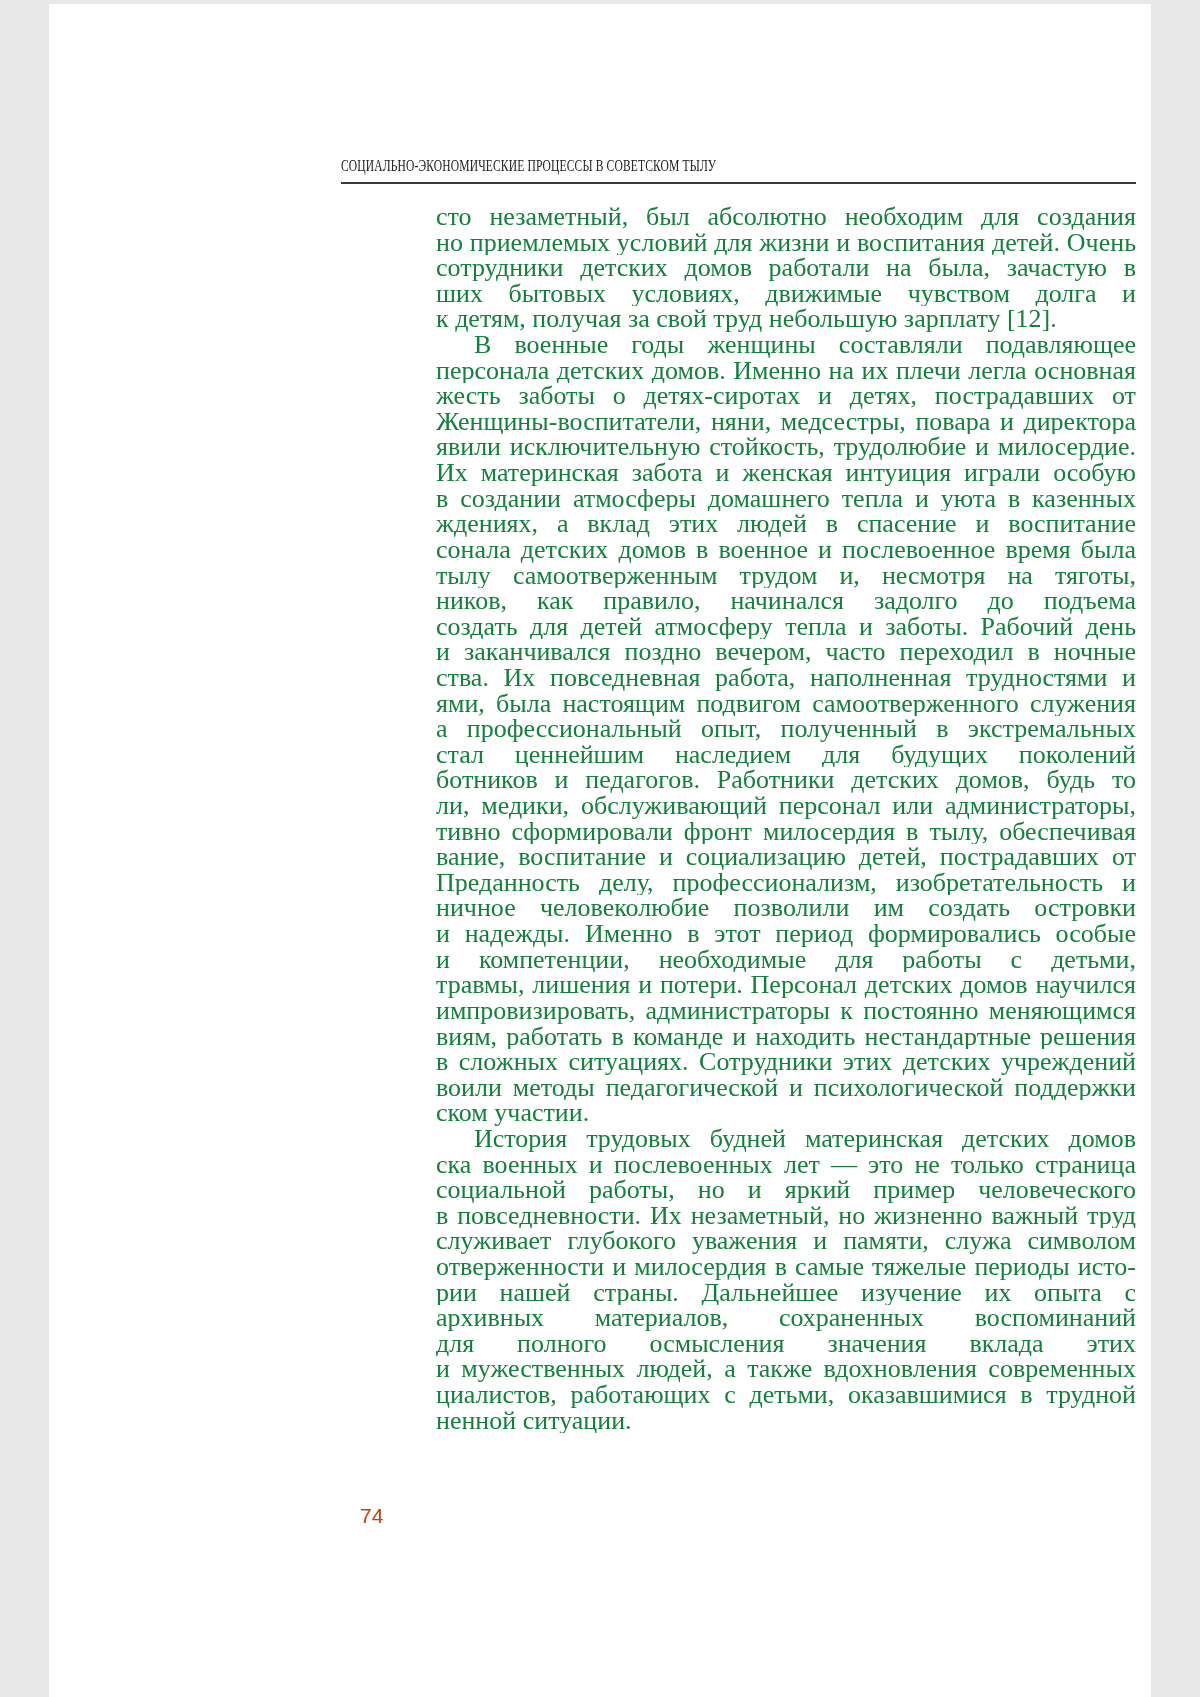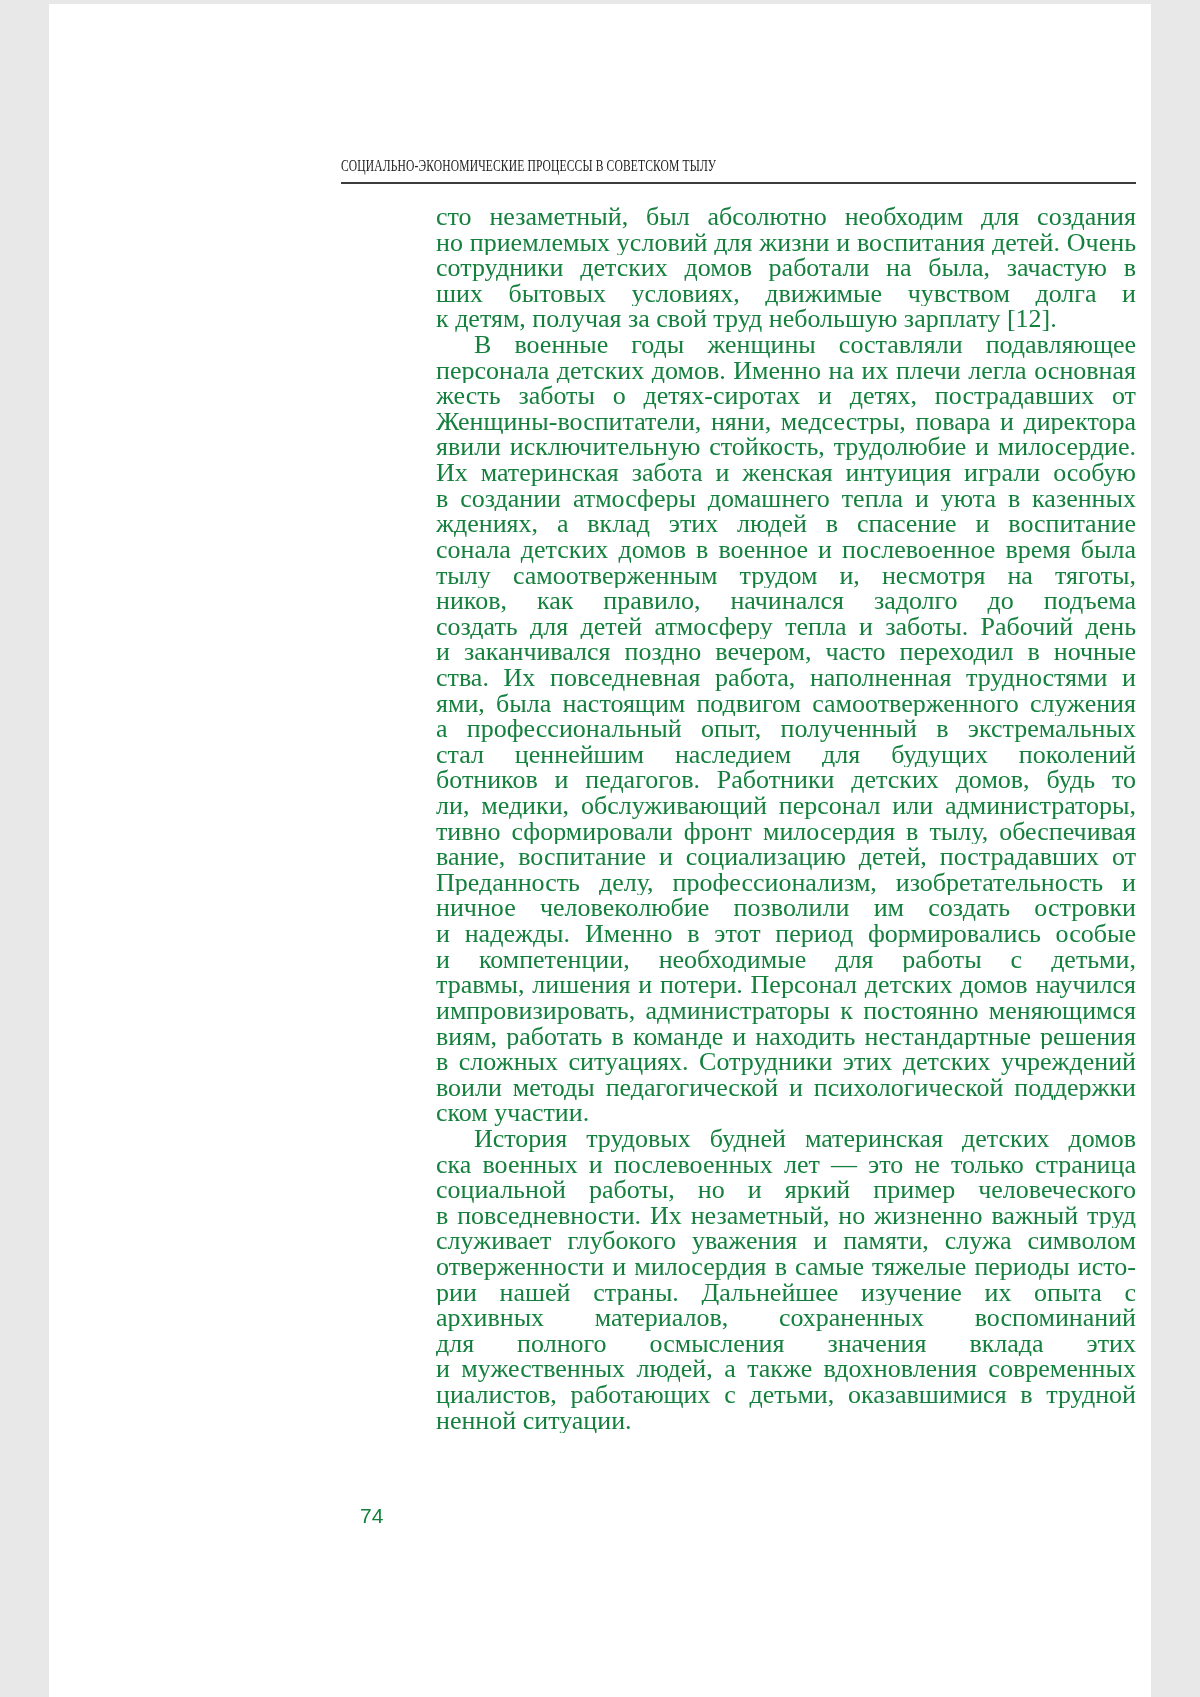--- a/index.html
+++ b/index.html
@@ -58,21 +58,21 @@
   }
   .line.indent {
     padding-left: 38px;
   }
   .page-number {
     position: absolute;
     left: 311px;
     top: 1500px;
     font-family: "Liberation Sans", "DejaVu Sans", sans-serif;
     font-size: 21px;
-    color: #15803d;
+    color: #c2410c;
   }
 </style>
 </head>
 <body>
 
 <div class="page">
   <div class="running-header">СОЦИАЛЬНО-ЭКОНОМИЧЕСКИЕ ПРОЦЕССЫ В СОВЕТСКОМ ТЫЛУ</div>
   <div class="header-rule"></div>
   <div class="body-text">
       <div>

